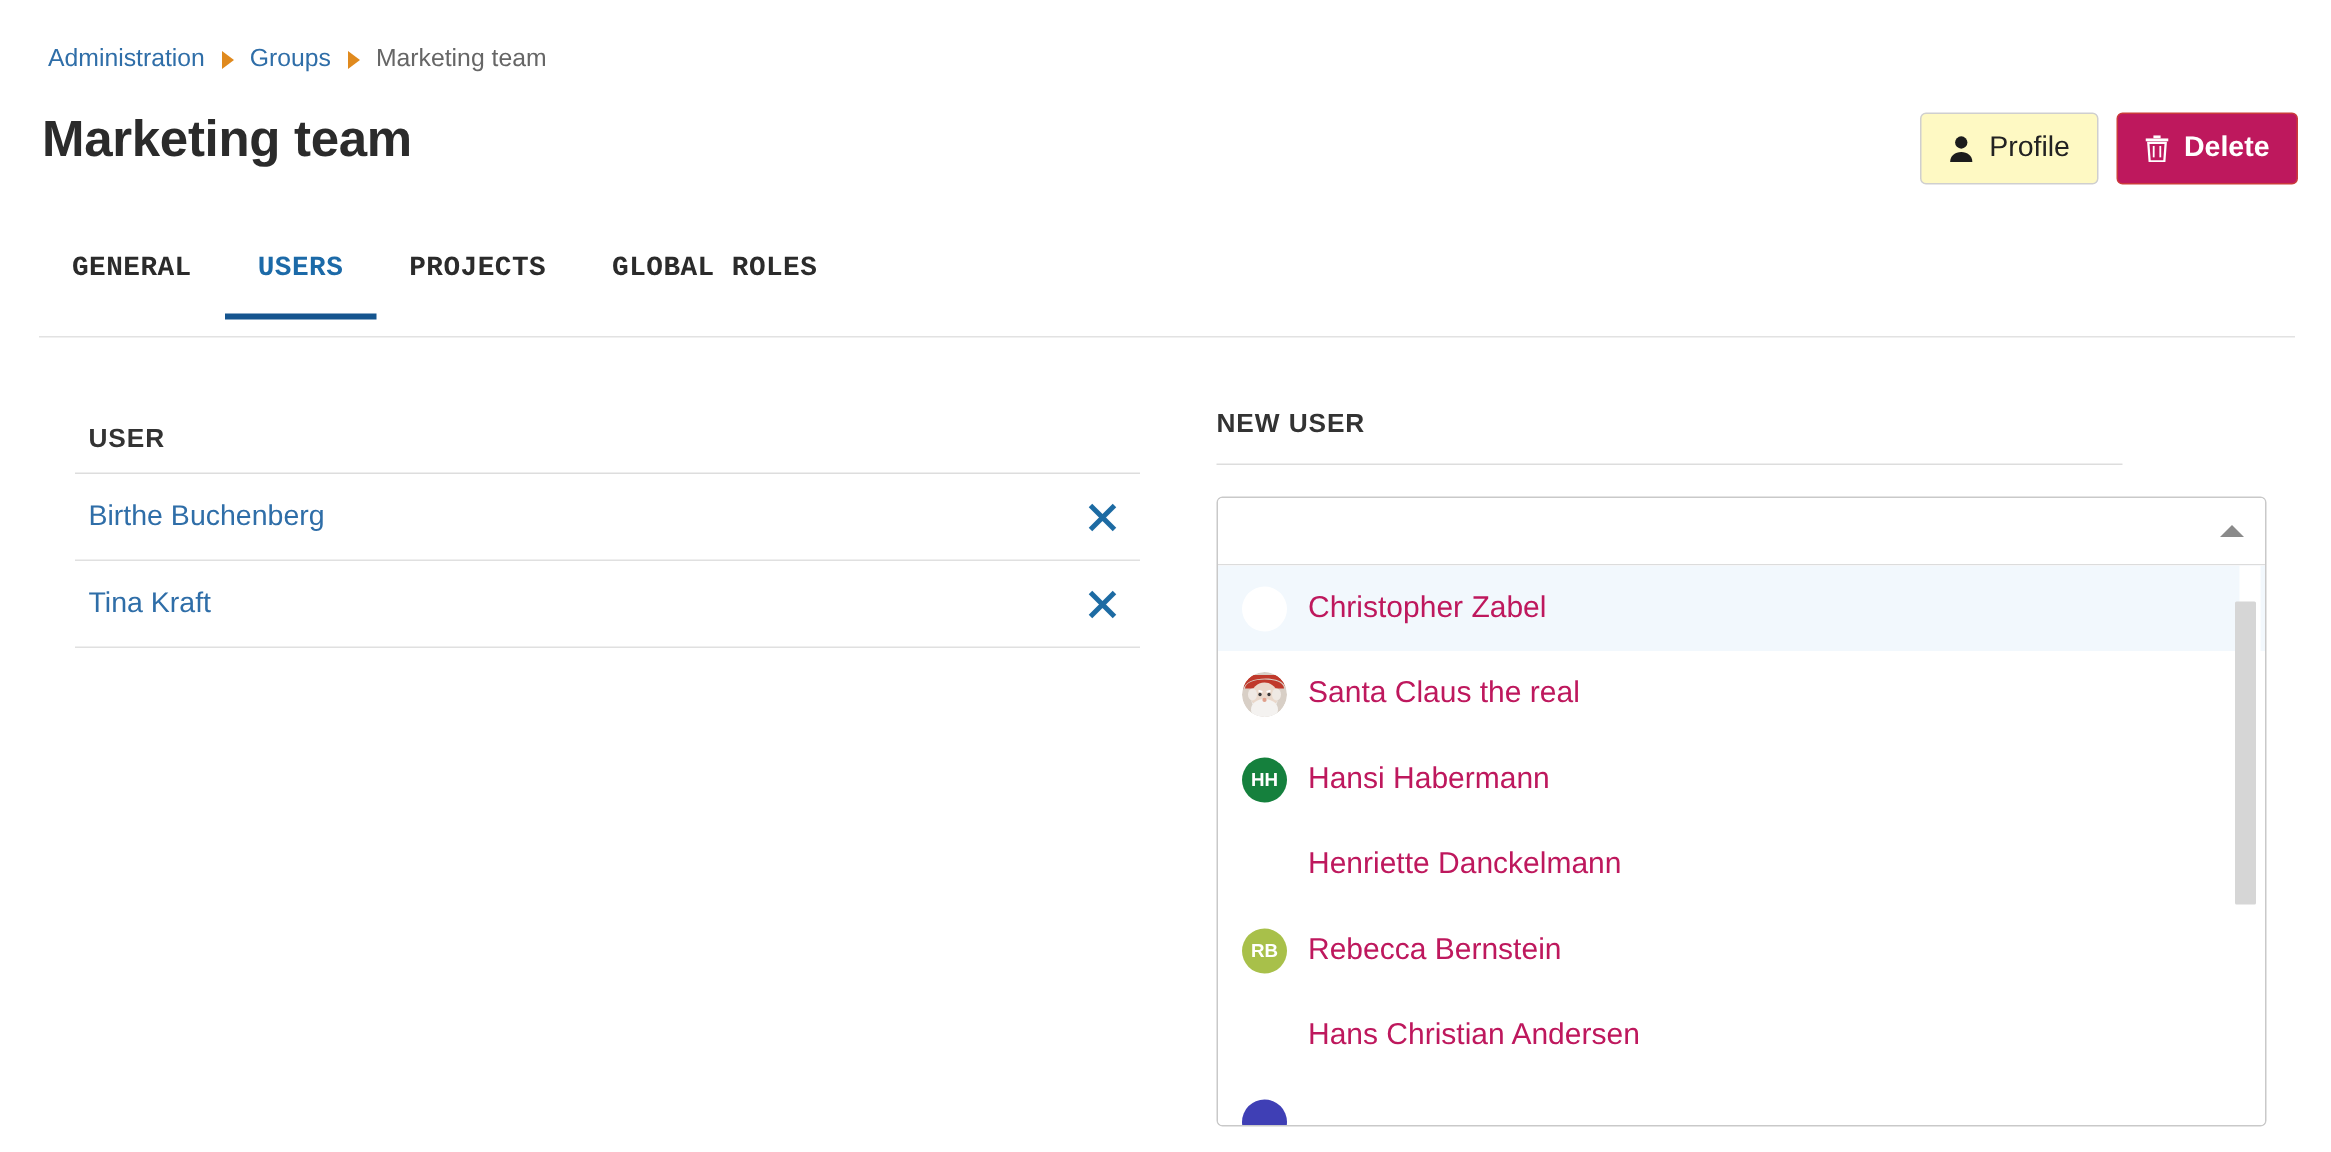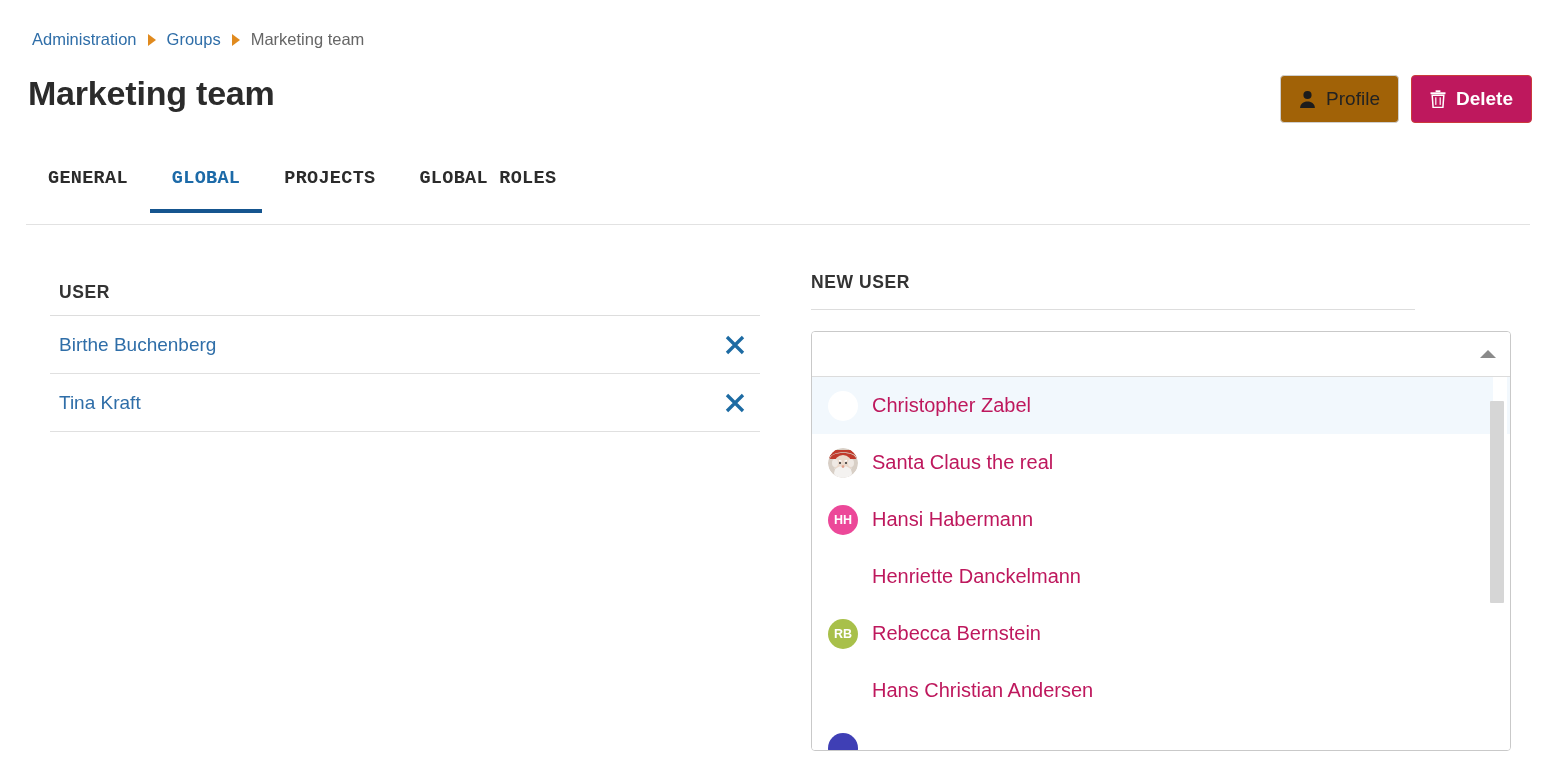--- a/index.html
+++ b/index.html
@@ -38,21 +38,21 @@
 
   
   .header-actions {
     position: absolute; right: 22px; top: 75px;
     display: flex; gap: 12px; align-items: flex-start;
   }
   .btn {
     display: inline-flex; align-items: center; gap: 10px;
     height: 48px; padding: 0 18px;
     font-size: 19px; border-radius: 4px; cursor: pointer;
-    border: 1px solid #cfcfcf; background: #a16207; color: #222;
+    border: 1px solid #cfcfcf; background: #fef9c3; color: #222;
     white-space: nowrap;
   }
   .btn-danger {
     background: #be185d; border-color: #cb3b3b; color: #ffffff; font-weight: bold;
   }
   .icon-person { width: 17px; height: 18px; display:block; }
   .icon-trash { width: 16px; height: 18px; display:block; }
 
   
   .tabs {
@@ -185,21 +185,21 @@
           <rect x="5.2" y="7.3" width="1.2" height="7.6" fill="#ffffff"></rect>
           <rect x="9.6" y="7.3" width="1.2" height="7.6" fill="#ffffff"></rect>
         </svg>
       </span>
       <span>Delete</span>
     </div>
   </div>
 
   <div class="tabs">
     <div class="tab">GENERAL</div>
-    <div class="tab active">GLOBAL</div>
+    <div class="tab active">USERS</div>
     <div class="tab">PROJECTS</div>
     <div class="tab">GLOBAL ROLES</div>
   </div>
   <div class="tab-rule"></div>
 
   <div class="col-left">
     <div class="section-label">USER</div>
     <div class="rule"></div>
 
     <div class="user-row">
@@ -261,21 +261,21 @@
                 <circle cx="18" cy="15" r="1.1" fill="#3a3a3a"></circle>
                 <path d="M11 12.4 L13.6 13.2 M19 12.4 L16.4 13.2" stroke="#ffffff" stroke-width="1.2"></path>
                 <circle cx="15" cy="18.6" r="1.4" fill="#e0a08c"></circle>
               </g>
             </svg>
           </span>
           <span class="dd-item-label">Santa Claus the real</span>
         </div>
 
         <div class="dd-item">
-          <span class="avatar" style="background:#ec4899">
+          <span class="avatar" style="background:#15803d">
             <span>HH</span>
           </span>
           <span class="dd-item-label">Hansi Habermann</span>
         </div>
 
         <div class="dd-item">
           <span class="avatar none"></span>
           <span class="dd-item-label">Henriette Danckelmann</span>
         </div>
 

